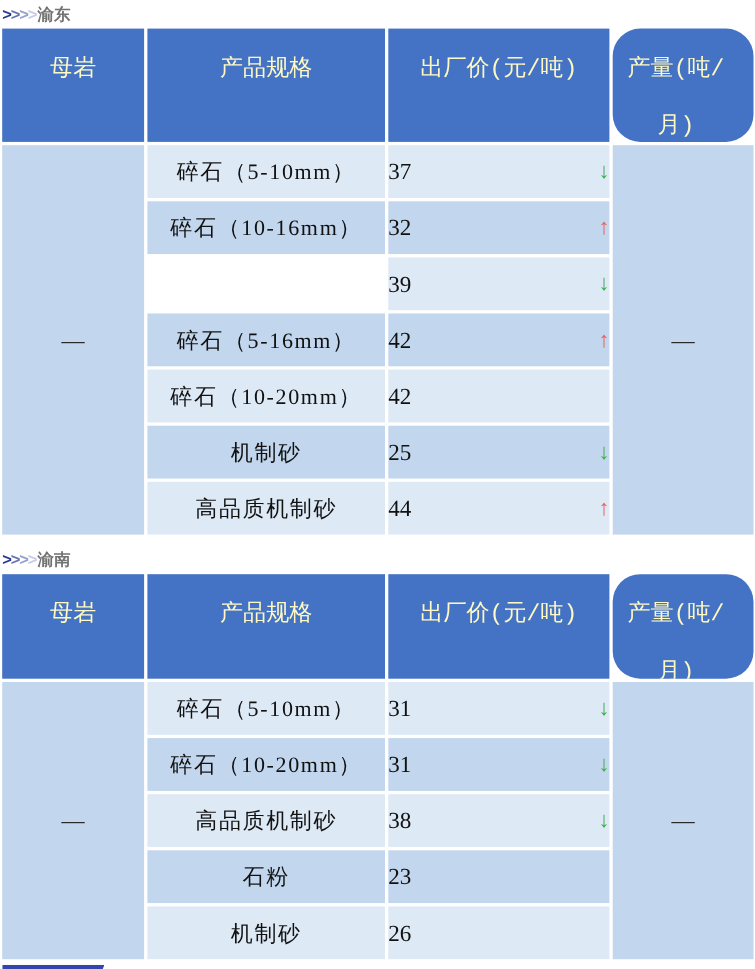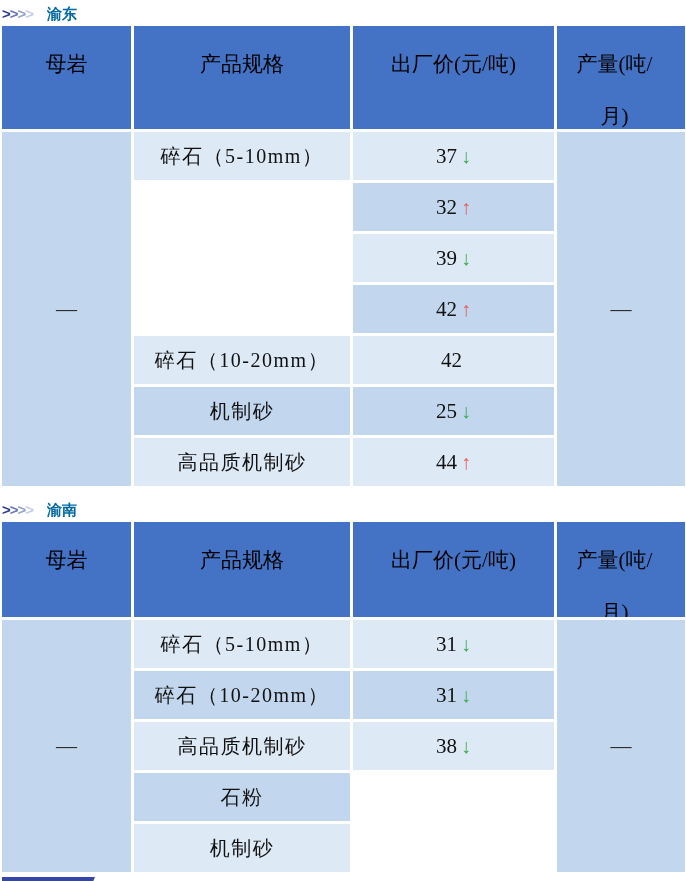--- a/index.html
+++ b/index.html
@@ -20,50 +20,51 @@
     font-family: "Liberation Sans", sans-serif;
     font-weight: bold;
     font-size: 15px;
     white-space: nowrap;
   }
   .chev { letter-spacing: -1px; }
   .chev.c1 { color: #2b3990; }
   .chev.c2 { color: #6674b8; }
   .chev.c3 { color: #96a1d0; }
   .chev.c4 { color: #c6cce8; }
-  .section-title .t { color: #0369a1; margin-left: 14px; }
+  .section-title .t { color: #737373; margin-left: 1px; }
 
   
   .price-table {
     margin-left: 2px;
     width: 682px;
     display: grid;
     grid-template-columns: 129px 216px 201px 128px;
     gap: 3px;
     background: #ffffff;
   }
   .t1 { grid-template-rows: 103px repeat(7, 48px); }
   .t2 { grid-template-rows: 95px repeat(5, 48px); }
 
   .cell { overflow: hidden; }
 
   
   .hcell {
     background: #4472c4;
-    color: #000000;
-    font-family: Liberation Serif, serif;
+    color: #fef9c3;
+    font-family: Liberation Mono, monospace;
     font-size: 21px;
     text-align: center;
     padding-top: 12px;
     line-height: 52px;
   }
   .hcell.wrap {
     padding-left: 6px;
     padding-right: 19px;
     word-break: break-all;
+    border-radius: 25px;
   }
 
   
   .merged {
     background: #c2d6ee;
     display: flex;
     align-items: center;
     justify-content: center;
     font-size: 21px;
     color: #222;
@@ -73,21 +74,21 @@
 
   
   .spec, .price {
     background: #dee9f6;
     display: flex;
     align-items: center;
     justify-content: center;
     font-size: 20px;
   }
   .spec  { grid-column: 2; letter-spacing: 1.5px; }
-  .price { grid-column: 3; font-size: 21px; }
+  .price { grid-column: 3; font-size: 21px; justify-content: space-between; }
   .spec.dark, .price.dark { background: #c2d6ee; }
 
   .arrow { margin-left: 4px; font-size: 20px; line-height: 1; }
   .arrow.up   { color: #ec5b5b; }
   .arrow.down { color: #3bae4d; }
 
   
   .gap-block { height: 10px; }
 
   
@@ -114,30 +115,32 @@
 
   <div class="cell merged left">—</div>
   <div class="cell merged right">—</div>
 
   <div class="cell spec">碎石（5-10mm）</div>
   <div class="cell price">
       <span>37</span>
       <span class="arrow down">↓</span>
     </div>
 
+  <div class="cell spec dark">碎石（10-16mm）</div>
   <div class="cell price dark">
       <span>32</span>
       <span class="arrow up">↑</span>
     </div>
 
   <div class="cell price">
       <span>39</span>
       <span class="arrow down">↓</span>
     </div>
 
+  <div class="cell spec dark">碎石（5-16mm）</div>
   <div class="cell price dark">
       <span>42</span>
       <span class="arrow up">↑</span>
     </div>
 
   <div class="cell spec">碎石（10-20mm）</div>
   <div class="cell price">
       <span>42</span>
       <span class="arrow"></span>
     </div>
@@ -182,17 +185,25 @@
       <span class="arrow down">↓</span>
     </div>
 
   <div class="cell spec">高品质机制砂</div>
   <div class="cell price">
       <span>38</span>
       <span class="arrow down">↓</span>
     </div>
 
   <div class="cell spec dark">石粉</div>
+  <div class="cell price dark">
+      <span>23</span>
+      <span class="arrow"></span>
+    </div>
 
   <div class="cell spec">机制砂</div>
+  <div class="cell price">
+      <span>26</span>
+      <span class="arrow"></span>
+    </div>
 </div>
 
 <div class="next-table-edge"></div>
 
 </body></html>

